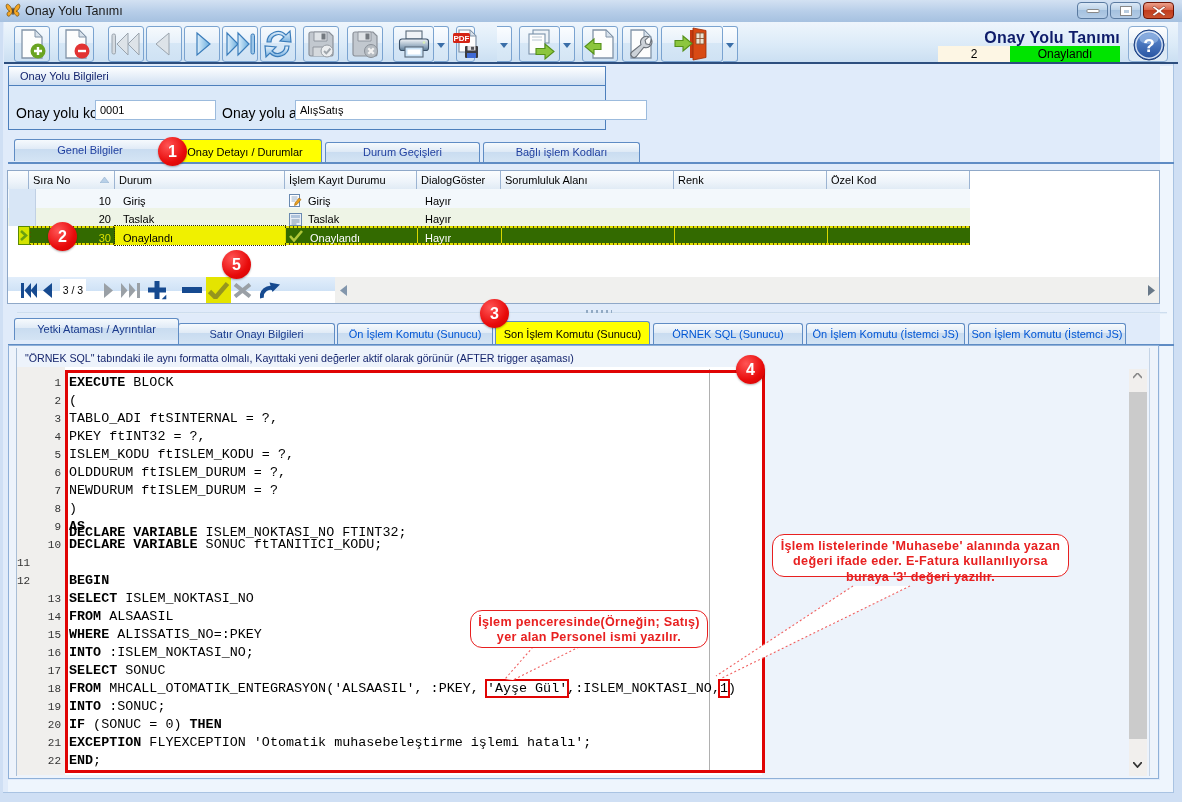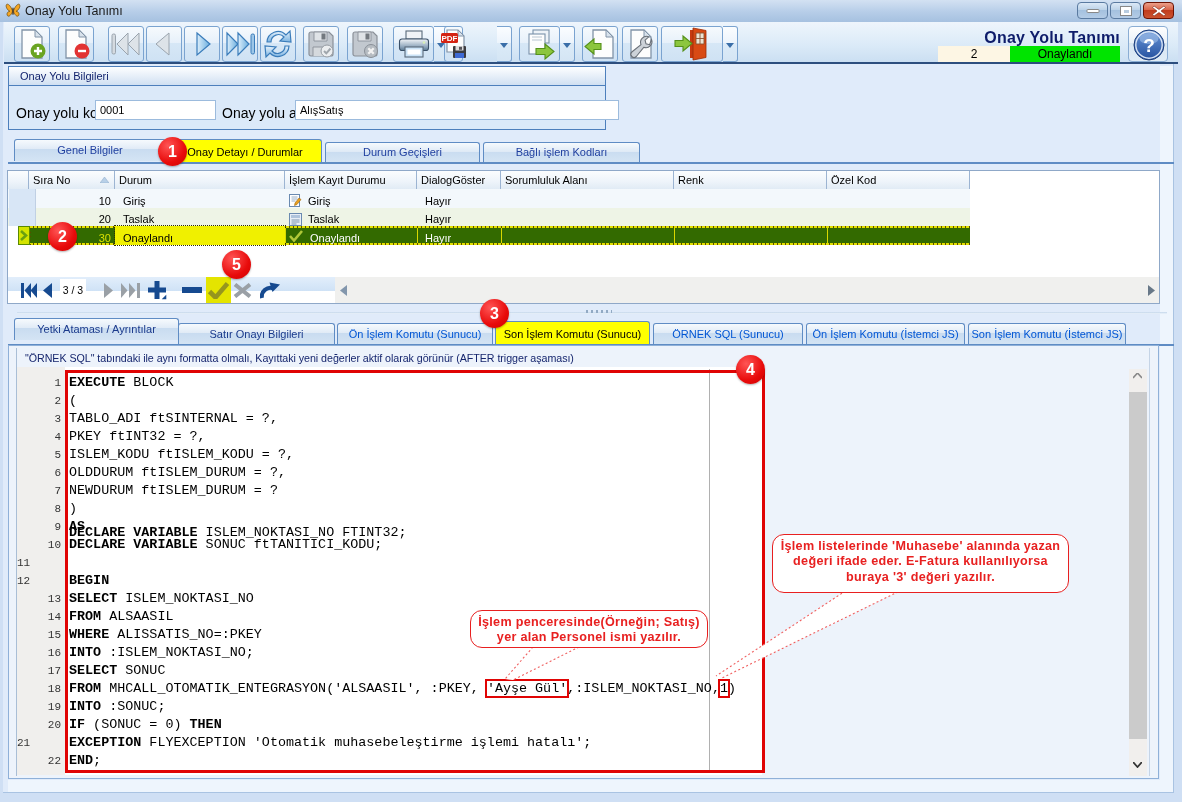--- a/index.html
+++ b/index.html
@@ -231,21 +231,21 @@
       </defs>
   <rect x="8" y="2" width="16" height="8" fill="#f0f3f6" stroke="#5a6a7a" stroke-width="1.1"></rect>
   <path d="M4 10 h24 a2.5 2.5 0 0 1 2.5 2.5 v6.5 a2.5 2.5 0 0 1 -2.5 2.5 h-24 a2.5 2.5 0 0 1 -2.5 -2.5 v-6.5 a2.5 2.5 0 0 1 2.5 -2.5 z" fill="url(#prg)" stroke="#3a5068" stroke-width="1.1"></path>
   <circle cx="26" cy="13.5" r="1.3" fill="#d8f0b8"></circle>
   <rect x="7" y="18" width="18" height="10" fill="#cbe3f7" stroke="#5a6a7a" stroke-width="1.1"></rect>
   <rect x="9.5" y="20.5" width="13" height="5" fill="#fff"></rect>
 </svg>
   </div>
 <div class="tarr" style="left:434px"></div>
 
-<div class="tbtn" style="left:444px;width:19px">
+<div class="tbtn" style="left:456px;width:19px">
     <svg width="34" height="32" viewBox="0 0 34 32">
   <path d="M10 2 h11 l6 6 v16 h-17 z" fill="#fdfdfd" stroke="#8294a8" stroke-width="1.2"></path>
   <path d="M21 2 l6 6 h-6 z" fill="#d8e2ec" stroke="#8294a8" stroke-width="1"></path>
   <rect x="4" y="5" width="17" height="10" rx="1.5" fill="#d42313"></rect>
   <text x="12.5" y="13" font-size="8" font-weight="bold" fill="#fff" text-anchor="middle" font-family="Liberation Sans">PDF</text>
   <rect x="16" y="18" width="13" height="12" rx="1" fill="#3c3c40"></rect>
   <rect x="18.5" y="18" width="8" height="4.5" fill="#dcdcde"></rect>
   <rect x="22" y="18.8" width="3" height="3" fill="#55555a"></rect>
   <rect x="18" y="25" width="9" height="5" fill="#3f6ad4"></rect>
 </svg>
@@ -306,21 +306,21 @@
   <text x="17" y="24" font-size="19" font-weight="bold" fill="#fff" text-anchor="middle" font-family="Liberation Sans">?</text>
 </svg>
   </div>
 
 <div id="gbox">
     <div id="gbox-head">Onay Yolu Bilgileri</div>
   </div>
 <div class="fld-label" style="left:16px;top:105px;white-space:nowrap">Onay yolu kodu</div>
 <div class="fld-input" style="left:95px;top:100px;width:121px">0001</div>
 <div class="fld-label" style="left:222px;top:105px;white-space:nowrap">Onay yolu adı</div>
-<div class="fld-input" style="left:295px;top:100px;width:324px">AlışSatış</div>
+<div class="fld-input" style="left:295px;top:100px;width:352px">AlışSatış</div>
 
 <div class="tab" style="left:14px;width:45px;top:139px;width:152px;color:#1f3f9f">Genel Bilgiler</div>
 <div class="tab sel" style="left:168px;top:139px;width:154px;height:25px;line-height:24px">Onay Detayı / Durumlar</div>
 <div class="tab" style="left:325px;top:142px;width:155px;height:20px;line-height:19px;color:#1f3f9f">Durum Geçişleri</div>
 <div class="tab" style="left:483px;top:142px;width:157px;height:20px;line-height:19px;color:#1f3f9f">Bağlı işlem Kodları</div>
 <div class="tabline" style="left:8px;top:162px;width:1166px"></div>
 
 <div id="grid">
   <div class="gh" style="left:0;width:21px"></div>
   <div class="gh" style="left:21px;width:86px">Sıra No</div>
@@ -487,21 +487,21 @@
 <div class="lnum" style="left:17px;width:46px;top:647px;width:44px;text-align:right;position:absolute">16</div>
 <div class="cline" style="left:69px;top:645px;position:absolute"><b>INTO</b> :ISLEM_NOKTASI_NO;</div>
 <div class="lnum" style="left:17px;width:46px;top:665px;width:44px;text-align:right;position:absolute">17</div>
 <div class="cline" style="left:69px;top:663px;position:absolute"><b>SELECT</b> SONUC</div>
 <div class="lnum" style="left:17px;width:46px;top:683px;width:44px;text-align:right;position:absolute">18</div>
 <div class="cline" style="left:69px;top:681px;position:absolute"><b>FROM</b> MHCALL_OTOMATIK_ENTEGRASYON('ALSAASIL', :PKEY, <span class="rb">'Ayşe Gül'</span>,:ISLEM_NOKTASI_NO,<span class="rb">1</span>)</div>
 <div class="lnum" style="left:17px;width:46px;top:701px;width:44px;text-align:right;position:absolute">19</div>
 <div class="cline" style="left:69px;top:699px;position:absolute"><b>INTO</b> :SONUC;</div>
 <div class="lnum" style="left:17px;width:46px;top:719px;width:44px;text-align:right;position:absolute">20</div>
 <div class="cline" style="left:69px;top:717px;position:absolute"><b>IF</b> (SONUC = 0) <b>THEN</b></div>
-<div class="lnum" style="left:17px;width:46px;top:737px;width:44px;text-align:left;position:absolute">21</div>
+<div class="lnum" style="left:17px;width:46px;top:737px;width:44px;text-align:right;position:absolute">21</div>
 <div class="cline" style="left:69px;top:735px;position:absolute"><b>EXCEPTION</b> FLYEXCEPTION 'Otomatik muhasebeleştirme işlemi hatalı';</div>
 <div class="lnum" style="left:17px;width:46px;top:755px;width:44px;text-align:right;position:absolute">22</div>
 <div class="cline" style="left:69px;top:753px;position:absolute"><b>END</b>;</div>
   </div>
 <div id="redrect"></div>
 
 <div id="vsb">
   <svg style="position:absolute;left:4px;top:4px" width="9" height="6">
       <path d="M0 5 L4.5 0 L9 5" fill="none" stroke="#888" stroke-width="1.6"></path>
     </svg>
@@ -511,19 +511,19 @@
     </svg>
 </div>
 
 <svg class="abs" style="left:0;top:0;pointer-events:none" width="1182" height="802" viewBox="0 0 1182 802">
   <path d="M533 646 L505 679 L513 680 L579 646 Z" fill="#fff"></path>
   <path d="M533 647 L505 679 M579 647 L513 680" fill="none" stroke="#f06060" stroke-width="1.1" stroke-dasharray="2 2.4"></path>
   <path d="M853 586 L716 676 L722 678 L910 586 Z" fill="#fff"></path>
   <path d="M853 586 L716 676 M910 586 L722 678" fill="none" stroke="#f06060" stroke-width="1.1" stroke-dasharray="2 2.4"></path>
 </svg>
 <div class="callout" style="left:470px;top:610px;width:238px;height:38px">İşlem penceresinde(Örneğin; Satış)<br>yer alan Personel ismi yazılır.</div>
-<div class="callout" style="left:772px;top:534px;width:297px;height:59px">İşlem listelerinde 'Muhasebe' alanında yazan<br>değeri ifade eder. E-Fatura kullanılıyorsa<br>buraya '3' değeri yazılır.</div>
+<div class="callout" style="left:772px;top:534px;width:297px;height:43px">İşlem listelerinde 'Muhasebe' alanında yazan<br>değeri ifade eder. E-Fatura kullanılıyorsa<br>buraya '3' değeri yazılır.</div>
 
 <div class="rc" style="left:158px;top:137px">1</div>
 <div class="rc" style="left:48px;top:222px">2</div>
 <div class="rc" style="left:480px;top:299px">3</div>
 <div class="rc" style="left:736px;top:355px">4</div>
 <div class="rc" style="left:222px;top:250px">5</div>
 
 </body></html>

